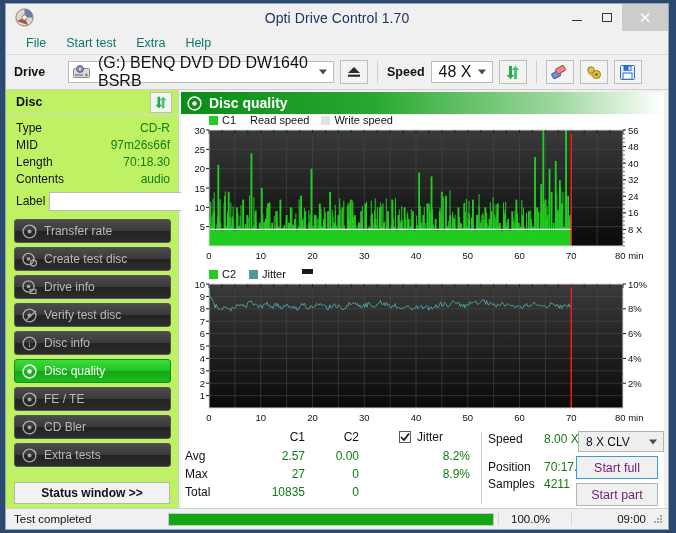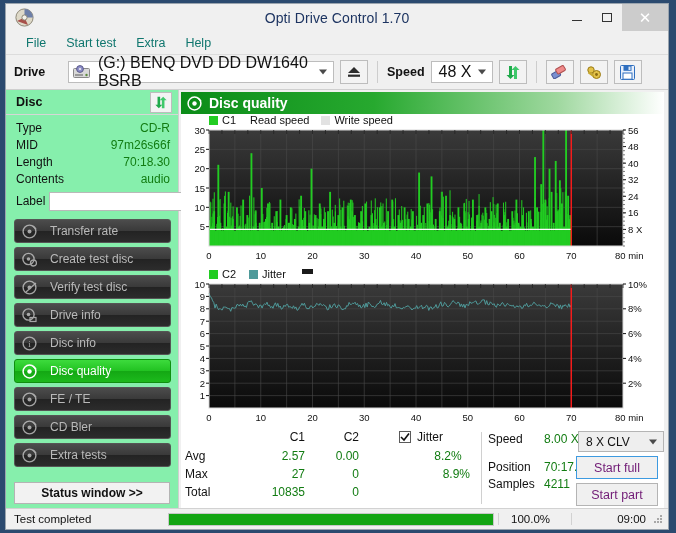--- a/index.html
+++ b/index.html
@@ -73,21 +73,21 @@
     width:28px;height:24px;border:1px solid #bdbdbd;background:#f3f3f3;
     display:flex;align-items:center;justify-content:center;box-sizing:border-box;
   }
   .vsep{width:1px;height:22px;background:#cdcdcd;margin:0 3px;}
   #speed-combo{width:62px;padding-left:7px;}
   
   .body{flex:1 1 auto;display:flex;min-height:0;background:#f0f0f0;}
   
   .left{
     width:172px;flex:0 0 172px;display:flex;flex-direction:column;
-    background:#86efac;border-right:1px solid #cfcfcf;
+    background:#bef264;border-right:1px solid #cfcfcf;
   }
   .disc-head{
     height:24px;display:flex;align-items:center;justify-content:space-between;
     padding:0 6px 0 10px;border-bottom:1px solid #d6d6d6;
   }
   .disc-head .lbl-bold{font-size:12.5px;}
   .disc-info{padding:4px 8px 2px 10px;}
   .di-row{display:flex;justify-content:space-between;align-items:center;height:17px;}
   .di-key{font-size:12px;color:#111;}
   .di-val{font-size:12px;color:#127c12;}
@@ -95,21 +95,21 @@
   .label-row .di-key{flex:0 0 auto;}
   .label-input{
     flex:1 1 auto;height:19px;background:#fff;border:1px solid #b9b9b9;box-sizing:border-box;
   }
   .disc-btn{
     width:22px;height:21px;border:1px solid #bdbdbd;background:#f3f3f3;
     display:flex;align-items:center;justify-content:center;box-sizing:border-box;flex:0 0 22px;
   }
   .navlist{padding:4px 7px 0 8px;display:flex;flex-direction:column;gap:4px;}
   .navbtn{
-    height:24px;border-radius:3px;display:flex;align-items:center;gap:13px;
+    height:24px;border-radius:3px;display:flex;align-items:center;gap:7px;
     padding-left:7px;box-sizing:border-box;
     background:linear-gradient(to bottom,#4c4c4c 0%,#3a3a3a 48%,#232323 52%,#2c2c2c 100%);
     border:1px solid #555;color:#b9b9b9;font-size:12px;
   }
   .navbtn.active{
     background:linear-gradient(to bottom,#3ddb3d 0%,#22c322 48%,#14a814 52%,#1cba1c 100%);
     border:1px solid #0f8f0f;color:#ffffff;
   }
   .nav-ico{width:15px;height:15px;flex:0 0 15px;opacity:.75;}
   .navbtn.active .nav-ico{opacity:1;}
@@ -325,36 +325,36 @@
                 <circle cx="6.5" cy="7" r="5.6" fill="none" stroke="#cfcfcf" stroke-width="1.4"></circle>
                 <circle cx="6.5" cy="7" r="1.8" fill="#cfcfcf"></circle>
                 <circle cx="11.5" cy="11" r="3" fill="none" stroke="#cfcfcf" stroke-width="1.3"></circle>
               </svg>
           </span>
           <span>Create test disc</span>
         </div>
         <div class="navbtn">
           <span class="nav-ico">
             <svg width="15" height="15" viewBox="0 0 15 15">
+                <circle cx="6.5" cy="6.5" r="5.6" fill="none" stroke="#cfcfcf" stroke-width="1.4"></circle>
+                <circle cx="6.5" cy="6.5" r="1.8" fill="#cfcfcf"></circle>
+                <rect x="8" y="9.5" width="6" height="4" fill="none" stroke="#cfcfcf" stroke-width="1.2"></rect>
+              </svg>
+          </span>
+          <span>Drive info</span>
+        </div>
+        <div class="navbtn">
+          <span class="nav-ico">
+            <svg width="15" height="15" viewBox="0 0 15 15">
                 <circle cx="7.5" cy="7.5" r="6.4" fill="none" stroke="#cfcfcf" stroke-width="1.4"></circle>
                 <circle cx="7.5" cy="7.5" r="2" fill="#cfcfcf"></circle>
                 <path d="M4 12 L14 3" stroke="#cfcfcf" stroke-width="1.2"></path>
               </svg>
           </span>
           <span>Verify test disc</span>
-        </div>
-        <div class="navbtn">
-          <span class="nav-ico">
-            <svg width="15" height="15" viewBox="0 0 15 15">
-                <circle cx="6.5" cy="6.5" r="5.6" fill="none" stroke="#cfcfcf" stroke-width="1.4"></circle>
-                <circle cx="6.5" cy="6.5" r="1.8" fill="#cfcfcf"></circle>
-                <rect x="8" y="9.5" width="6" height="4" fill="none" stroke="#cfcfcf" stroke-width="1.2"></rect>
-              </svg>
-          </span>
-          <span>Drive info</span>
         </div>
         <div class="navbtn">
           <span class="nav-ico">
             <svg width="15" height="15" viewBox="0 0 15 15">
                 <circle cx="7.5" cy="7.5" r="6.4" fill="none" stroke="#cfcfcf" stroke-width="1.4"></circle>
                 <text x="7.5" y="11" font-size="9" fill="#cfcfcf" text-anchor="middle" font-family="Liberation Serif, serif">i</text>
               </svg>
           </span>
           <span>Disc info</span>
         </div>
@@ -1306,21 +1306,21 @@
               <svg width="10" height="10" viewBox="0 0 10 10">
                   <path d="M1 5 L4 8 L9 1.5" stroke="#111" stroke-width="1.6" fill="none"></path>
                 </svg>
             </i>
             <span class="h">Jitter</span>
           </span>
 
           <span class="st h" style="left:4px;top:19px">Avg</span>
           <span class="st v" style="left:86px;top:19px;width:38px;text-align:right">2.57</span>
           <span class="st v" style="left:140px;top:19px;width:38px;text-align:right">0.00</span>
-          <span class="st v" style="left:245px;top:19px;width:44px;text-align:center">8.2%</span>
+          <span class="st v" style="left:245px;top:19px;width:44px;text-align:right">8.2%</span>
 
           <span class="st h" style="left:4px;top:37px">Max</span>
           <span class="st v" style="left:86px;top:37px;width:38px;text-align:right">27</span>
           <span class="st v" style="left:140px;top:37px;width:38px;text-align:right">0</span>
           <span class="st v" style="left:245px;top:37px;width:44px;text-align:right">8.9%</span>
 
           <span class="st h" style="left:4px;top:55px">Total</span>
           <span class="st v" style="left:78px;top:55px;width:46px;text-align:right">10835</span>
           <span class="st v" style="left:140px;top:55px;width:38px;text-align:right">0</span>
         </div>

